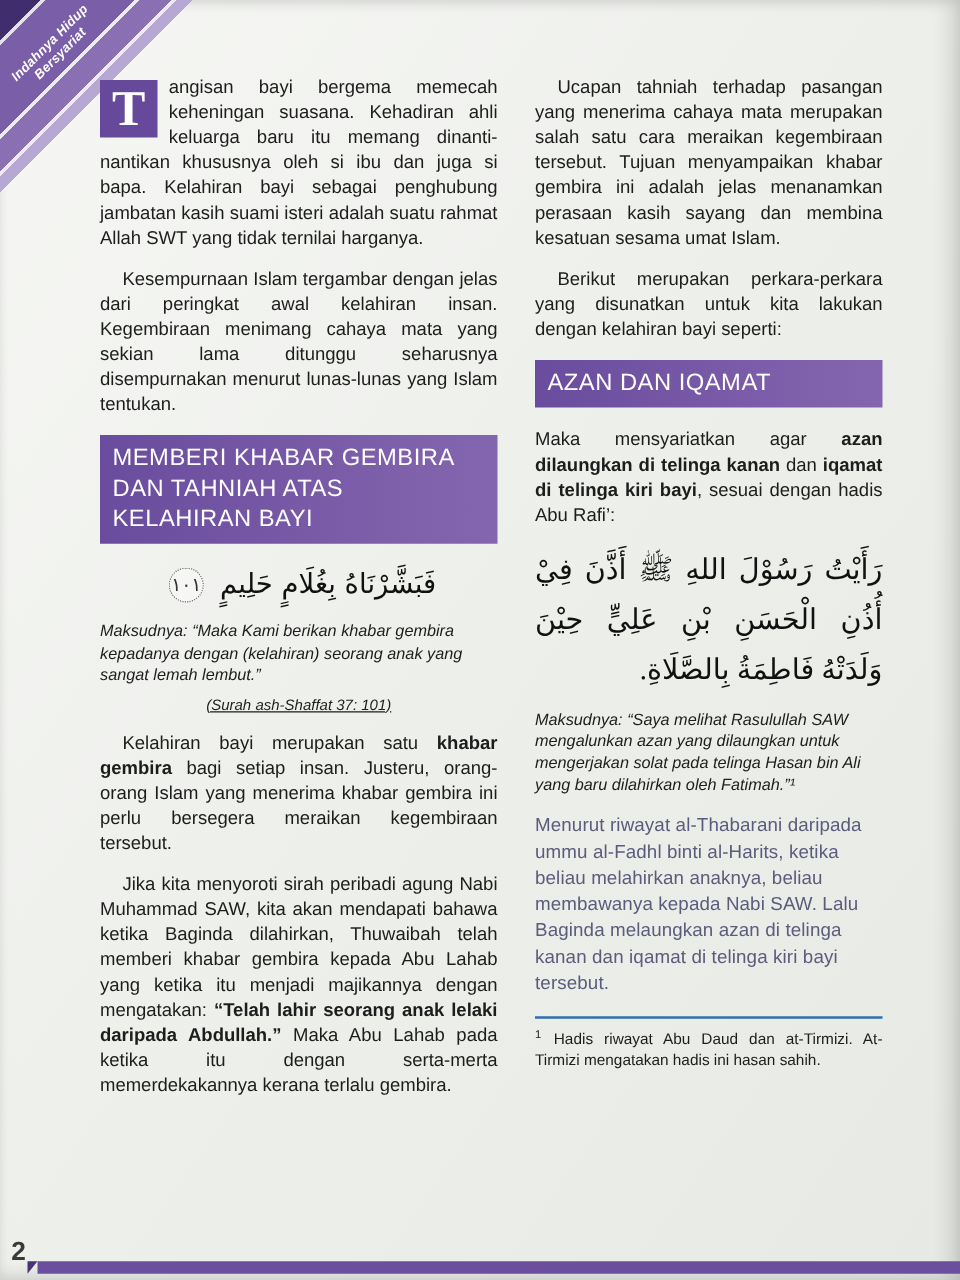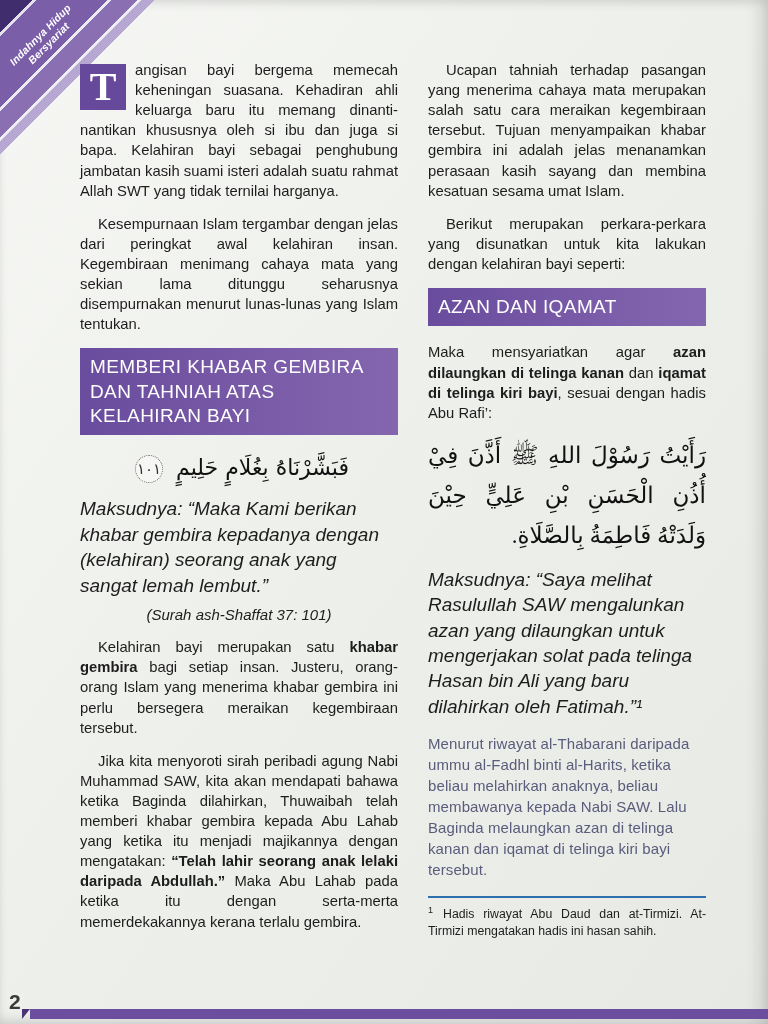--- a/index.html
+++ b/index.html
@@ -53,24 +53,24 @@
   .arabic{font-family:"DejaVu Sans",sans-serif;direction:rtl;}
   .verse{
     text-align:center;font-size:22px;line-height:1.5;margin:4px 0 12px;color:#111;
   }
   .ayah-no{
     display:inline-block;width:26px;height:26px;line-height:26px;margin:0 6px;
     border:1.5px dotted #6b6b6b;border-radius:50%;font-size:15px;text-align:center;
     vertical-align:middle;color:#333;background:rgba(255,255,255,.4);
   }
   .translation{
-    font-style:italic;font-size:19px;line-height:1.34;text-align:left;margin:0 0 8px;color:#1d1d1d;
+    font-style:italic;font-size:13px;line-height:1.34;text-align:left;margin:0 0 8px;color:#1d1d1d;
   }
   .ref{
-    font-style:italic;font-size:15px;text-align:center;margin:0 0 14px;color:#1d1d1d;
+    font-style:italic;font-size:12px;text-align:center;margin:0 0 14px;color:#1d1d1d;text-decoration:underline;
   }
 
   .hadith{
     font-size:23px;line-height:1.75;text-align:justify;margin:6px 0 10px;color:#111;font-family:Liberation Serif, serif;
   }
 
   .quote{
     font-size:15px;line-height:1.40;color:#5b5b7b;text-align:left;margin:14px 0 16px;
     letter-spacing:.1px;
   }

